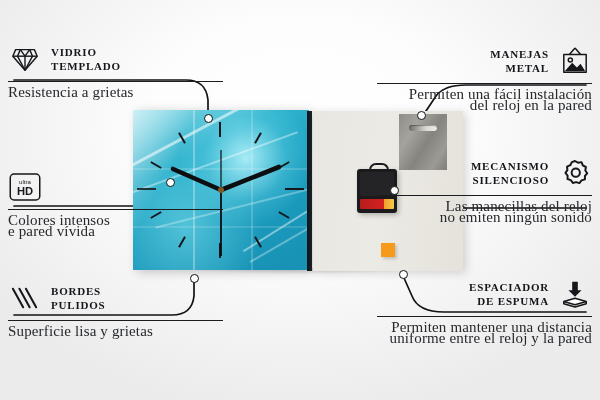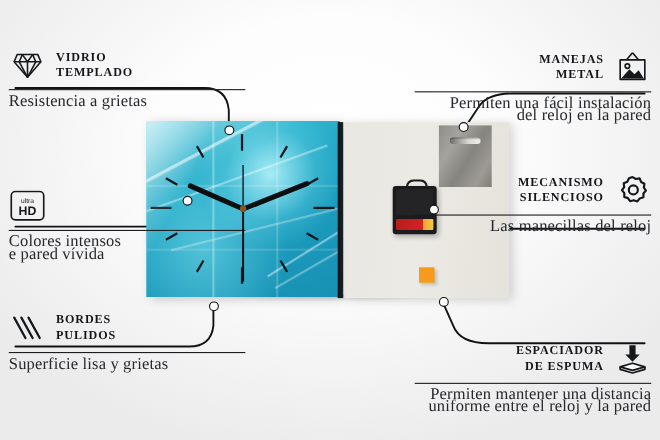--- a/index.html
+++ b/index.html
@@ -253,23 +253,24 @@
           <circle cx="16.8" cy="15.6" r="4.4"></circle>
         </svg>
       </span>
       <div>
         <div class="ftitle">MECANISMO</div>
         <div class="ftitle">SILENCIOSO</div>
       </div>
     </div>
     <div class="rule"></div>
     <div class="fdesc">Las manecillas del reloj</div>
-  </div>
-
-  <div class="feature right" style="top:277px;margin-top:32px;">
+    <div class="fdesc">no emiten ningún sonido</div>
+  </div>
+
+  <div class="feature right" style="top:277px;">
     <div class="fhead">
       <span class="ficon">
         <svg viewBox="0 0 32 30" width="30" height="28" fill="none" stroke="#15171a" stroke-width="1.7" stroke-linejoin="round">
           <path d="M13 2 H19 V11 H23 L16 18 L9 11 H13 Z" fill="#15171a" stroke="none"></path>
           <path d="M16 19.5 L28 23 L16 26.5 L4 23 Z" fill="#fff"></path>
           <path d="M4 23 V25.5 L16 29 L28 25.5 V23"></path>
         </svg>
       </span>
       <div>
         <div class="ftitle">ESPACIADOR</div>

